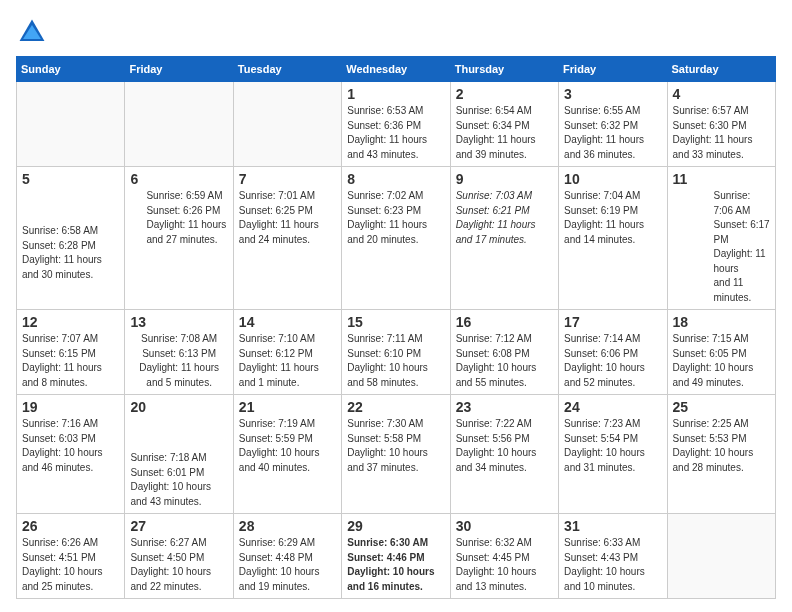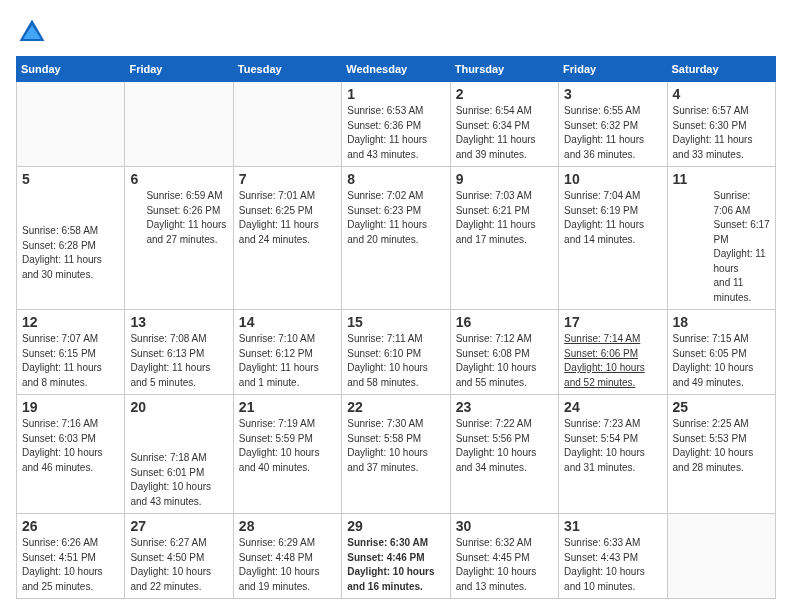--- a/index.html
+++ b/index.html
@@ -175,21 +175,21 @@
         </td>
         <td>
           <span class="day-num">8</span>
           <div class="day-info" style="white-space: pre-line;">Sunrise: 7:02 AM
 Sunset: 6:23 PM
 Daylight: 11 hours
 and 20 minutes.</div>
         </td>
         <td>
           <span class="day-num">9</span>
-          <div class="day-info" style="white-space: pre-line;">Sunrise: 7:03 AM
+          <div class="day-info" style="white-space: pre-line; font-style: italic;">Sunrise: 7:03 AM
 Sunset: 6:21 PM
 Daylight: 11 hours
 and 17 minutes.</div>
         </td>
         <td>
           <span class="day-num">10</span>
           <div class="day-info" style="white-space: pre-line;">Sunrise: 7:04 AM
 Sunset: 6:19 PM
 Daylight: 11 hours
 and 14 minutes.</div>
@@ -205,21 +205,21 @@
       <tr class="week-row">
         <td>
           <span class="day-num">12</span>
           <div class="day-info" style="white-space: pre-line;">Sunrise: 7:07 AM
 Sunset: 6:15 PM
 Daylight: 11 hours
 and 8 minutes.</div>
         </td>
         <td>
           <span class="day-num">13</span>
-          <div class="day-info" style="white-space: pre-line;">Sunrise: 7:08 AM
+          <div class="day-info" style="white-space: pre-line; text-align: center;">Sunrise: 7:08 AM
 Sunset: 6:13 PM
 Daylight: 11 hours
 and 5 minutes.</div>
         </td>
         <td>
           <span class="day-num">14</span>
           <div class="day-info" style="white-space: pre-line;">Sunrise: 7:10 AM
 Sunset: 6:12 PM
 Daylight: 11 hours
 and 1 minute.</div>
@@ -233,21 +233,21 @@
         </td>
         <td>
           <span class="day-num">16</span>
           <div class="day-info" style="white-space: pre-line;">Sunrise: 7:12 AM
 Sunset: 6:08 PM
 Daylight: 10 hours
 and 55 minutes.</div>
         </td>
         <td>
           <span class="day-num">17</span>
-          <div class="day-info" style="white-space: pre-line; text-decoration: underline;">Sunrise: 7:14 AM
+          <div class="day-info" style="white-space: pre-line;">Sunrise: 7:14 AM
 Sunset: 6:06 PM
 Daylight: 10 hours
 and 52 minutes.</div>
         </td>
         <td>
           <span class="day-num">18</span>
           <div class="day-info" style="white-space: pre-line;">Sunrise: 7:15 AM
 Sunset: 6:05 PM
 Daylight: 10 hours
 and 49 minutes.</div>

